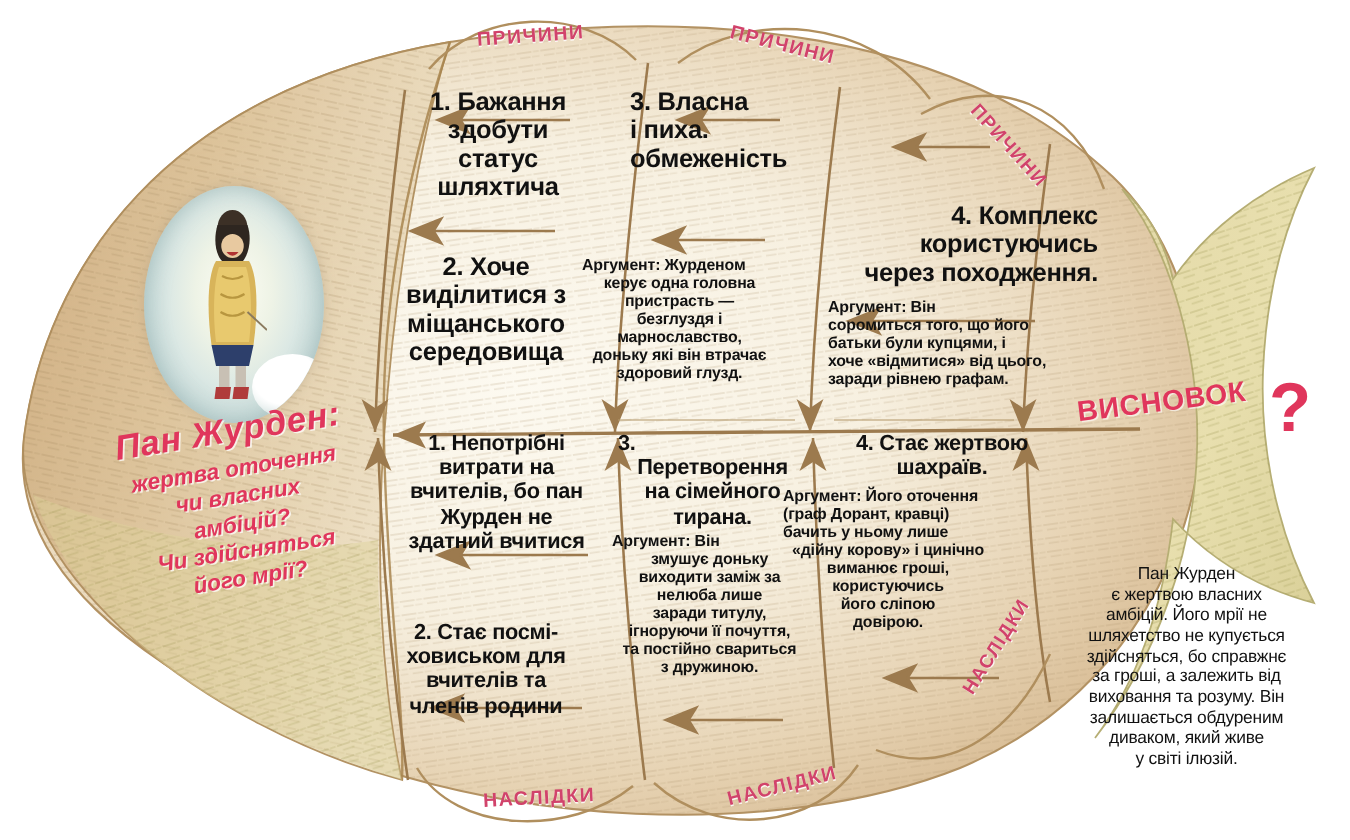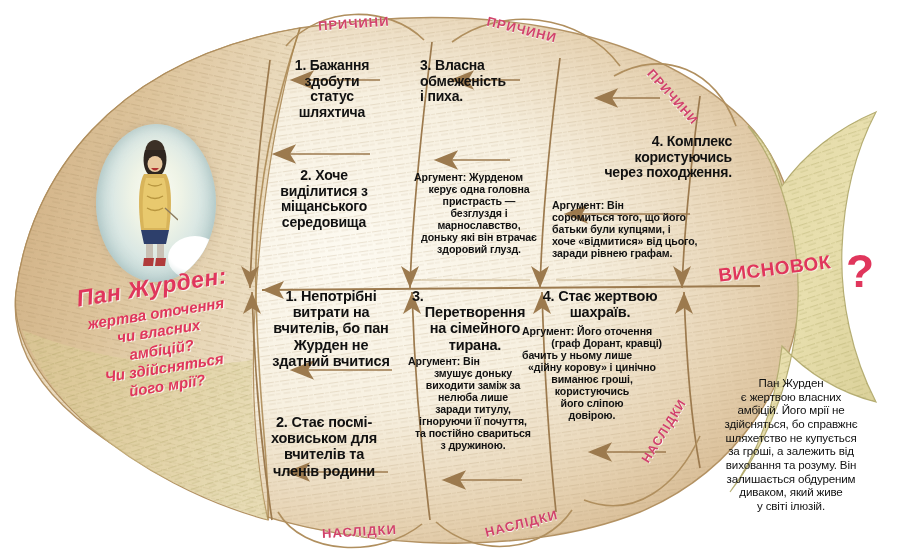--- a/index.html
+++ b/index.html
@@ -27,21 +27,21 @@
     height: 560px;
   }
   .txt {
     position: absolute;
     color: #111111;
     line-height: 1.12;
     text-align: center;
     font-family: "Liberation Sans", sans-serif;
   }
   .cause-title {
-    font-size: 14px;
+    font-size: 17px;
     font-weight: 700;
     letter-spacing: -0.2px;
   }
   .effect-title {
     font-size: 14.5px;
     font-weight: 700;
     letter-spacing: -0.2px;
   }
   .arg {
     font-size: 10.6px;
@@ -363,24 +363,24 @@
 
   <div class="txt cause-title" style="left:248px; top:168px; width:152px;">
     <div>2. Хоче</div>
     <div>виділитися з</div>
     <div>міщанського</div>
     <div>середовища</div>
   </div>
 
   <div class="txt cause-title" style="left:420px; top:58px; width:140px; text-align:left;">
     <div>3. Власна</div>
+    <div>і пиха.</div>
     <div>обмеженість</div>
-    <div>і пиха.</div>
-  </div>
-  <div class="txt arg" style="left:414px; top:172px; width:130px;">
+  </div>
+  <div class="txt arg" style="left:388px; top:172px; width:130px;">
     <div style="text-align:left;">
       <b>Аргумент:</b>
       <span>Журденом</span>
     </div>
     <div>керує одна головна</div>
     <div>пристрасть —</div>
     <div>безглуздя і</div>
     <div>марнославство,</div>
     <div>доньку які він втрачає</div>
     <div>здоровий глузд.</div>
@@ -430,47 +430,47 @@
     </div>
     <div>змушує доньку</div>
     <div>виходити заміж за</div>
     <div>нелюба лише</div>
     <div>заради титулу,</div>
     <div>ігноруючи її почуття,</div>
     <div>та постійно свариться</div>
     <div>з дружиною.</div>
   </div>
 
-  <div class="txt effect-title" style="left:524px; top:288px; width:152px;">
+  <div class="txt effect-title" style="left:552px; top:288px; width:152px;">
     <div>4. Стає жертвою</div>
     <div>шахраїв.</div>
   </div>
   <div class="txt arg" style="left:522px; top:326px; width:140px;">
     <div style="text-align:left;">
       <b>Аргумент:</b>
       <span>Його оточення</span>
     </div>
-    <div style="text-align:right;">(граф Дорант, кравці)</div>
+    <div style="text-align:left;">(граф Дорант, кравці)</div>
     <div style="text-align:left;">бачить у ньому лише</div>
     <div>«дійну корову» і цинічно</div>
     <div>виманює гроші,</div>
     <div>користуючись</div>
     <div>його сліпою</div>
     <div>довірою.</div>
   </div>
 
   <div class="tail-label" style="left:718px; top:258px; transform: rotate(-7deg);">ВИСНОВОК</div>
   <div class="tail-q" style="left:846px; top:248px;">?</div>
 
   <div class="txt conclusion-body" style="left:688px; top:376px; width:206px;">
     <div>Пан Журден</div>
     <div>є жертвою власних</div>
     <div>амбіцій. Його мрії не</div>
+    <div>шляхетство не купується</div>
     <div>здійсняться, бо справжнє</div>
-    <div>шляхетство не купується</div>
     <div>за гроші, а залежить від</div>
     <div>виховання та розуму. Він</div>
     <div>залишається обдуреним</div>
     <div>диваком, який живе</div>
     <div>у світі ілюзій.</div>
   </div>
 
 </div>
 
 </body></html>

